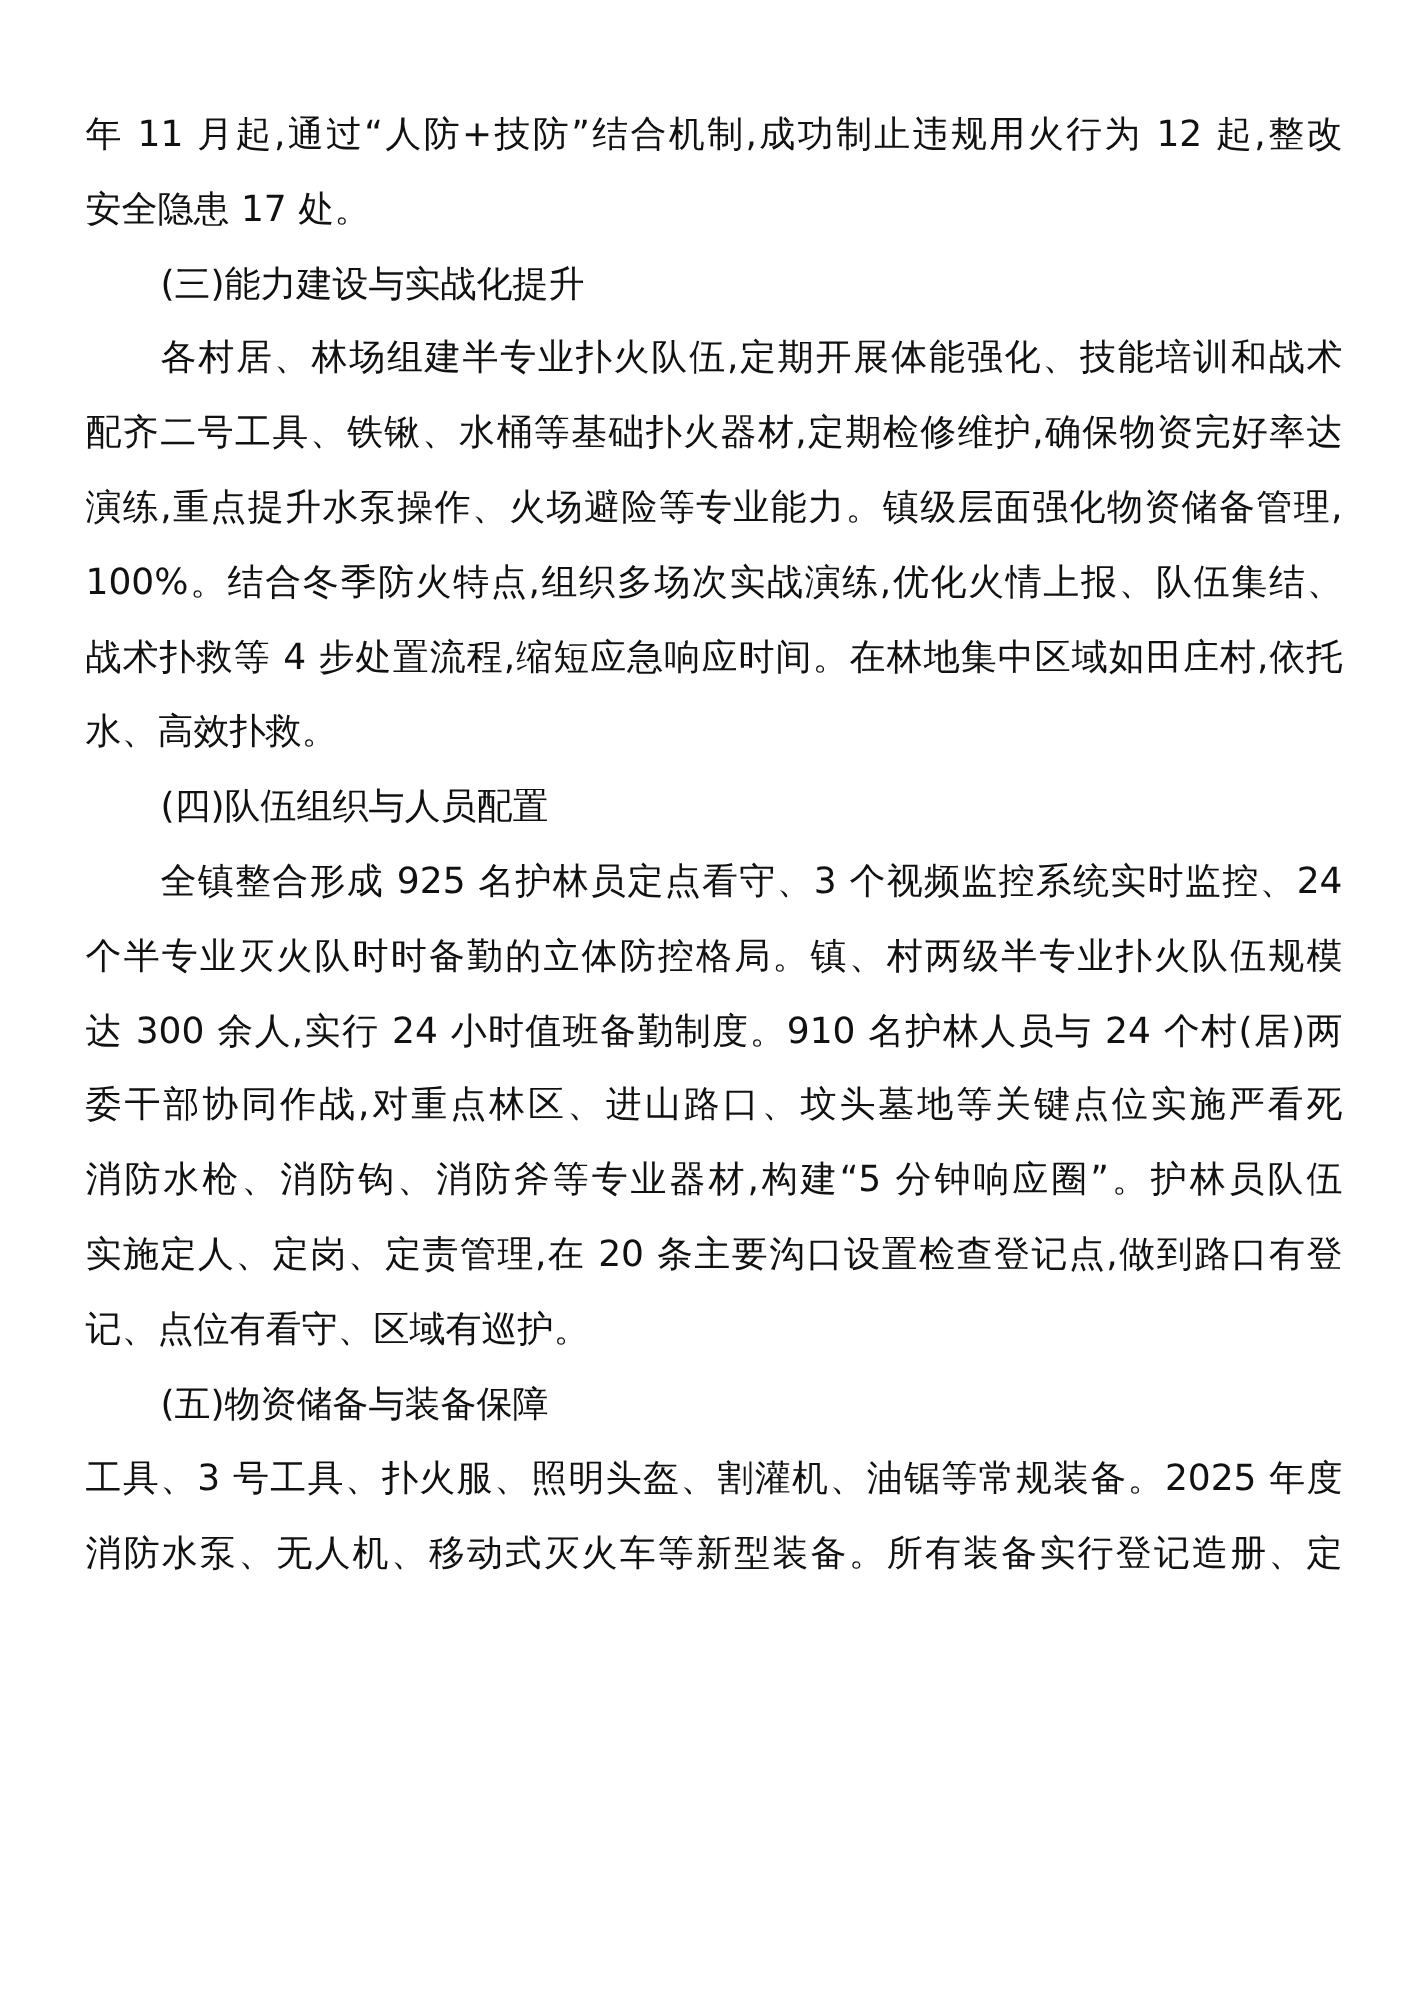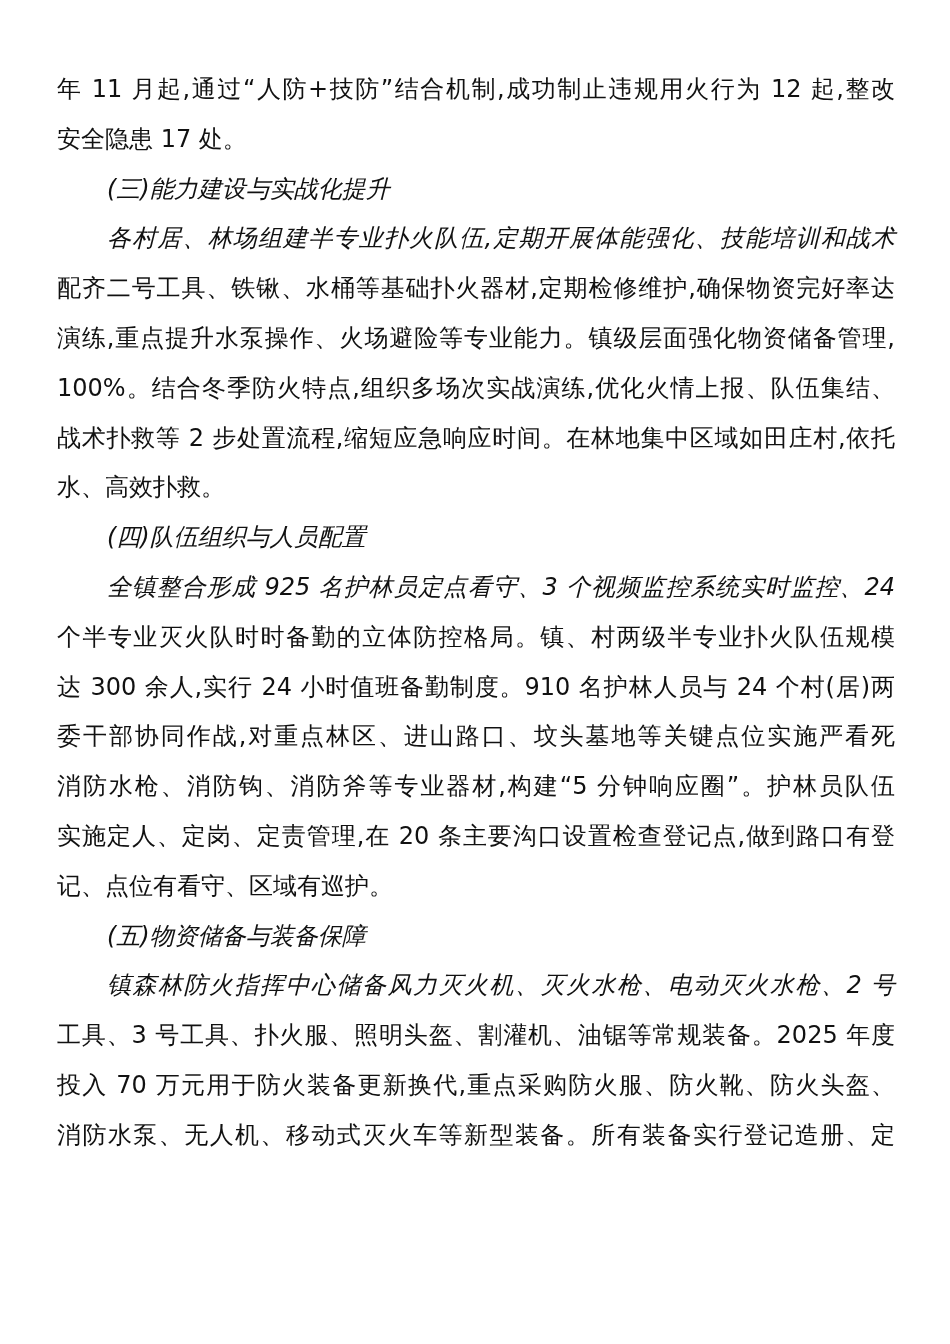--- a/index.html
+++ b/index.html
@@ -28,21 +28,20 @@
       white-space: nowrap;
       text-align: justify;
       text-align-last: justify;
       letter-spacing: 0px;
     }
     .line.last {
       text-align-last: left;
     }
     .line.indent {
       padding-left: 50px;
-      font-style: italic;
     }
     .heading {
       text-align-last: left;
     }
   </style>
 </head>
 <body>
 
 <div class="page">
 
@@ -51,38 +50,36 @@
     <div class="line last">安全隐患 17 处。</div>
   </div>
 
   <div class="line indent heading">(三)能力建设与实战化提升</div>
 
   <div>
     <div class="line indent">各村居、林场组建半专业扑火队伍,定期开展体能强化、技能培训和战术</div>
     <div class="line">配齐二号工具、铁锹、水桶等基础扑火器材,定期检修维护,确保物资完好率达</div>
     <div class="line">演练,重点提升水泵操作、火场避险等专业能力。镇级层面强化物资储备管理,</div>
     <div class="line">100%。结合冬季防火特点,组织多场次实战演练,优化火情上报、队伍集结、</div>
-    <div class="line">战术扑救等 2 步处置流程,缩短应急响应时间。在林地集中区域如田庄村,依托</div>
+    <div class="line">战术扑救等 4 步处置流程,缩短应急响应时间。在林地集中区域如田庄村,依托</div>
     <div class="line last">水、高效扑救。</div>
   </div>
 
   <div class="line indent heading">(四)队伍组织与人员配置</div>
 
   <div>
     <div class="line indent">全镇整合形成 925 名护林员定点看守、3 个视频监控系统实时监控、24</div>
     <div class="line">个半专业灭火队时时备勤的立体防控格局。镇、村两级半专业扑火队伍规模</div>
     <div class="line">达 300 余人,实行 24 小时值班备勤制度。910 名护林人员与 24 个村(居)两</div>
     <div class="line">委干部协同作战,对重点林区、进山路口、坟头墓地等关键点位实施严看死</div>
     <div class="line">消防水枪、消防钩、消防斧等专业器材,构建“5 分钟响应圈”。护林员队伍</div>
     <div class="line">实施定人、定岗、定责管理,在 20 条主要沟口设置检查登记点,做到路口有登</div>
     <div class="line last">记、点位有看守、区域有巡护。</div>
   </div>
 
   <div class="line indent heading">(五)物资储备与装备保障</div>
 
   <div>
-    <div class="line indent">镇森林防火指挥中心储备风力灭火机、灭火水枪、电动灭火水枪、2 号</div>
     <div class="line">工具、3 号工具、扑火服、照明头盔、割灌机、油锯等常规装备。2025 年度</div>
-    <div class="line">投入 70 万元用于防火装备更新换代,重点采购防火服、防火靴、防火头盔、</div>
     <div class="line">消防水泵、无人机、移动式灭火车等新型装备。所有装备实行登记造册、定</div>
   </div>
 
 </div>
 
 </body></html>

